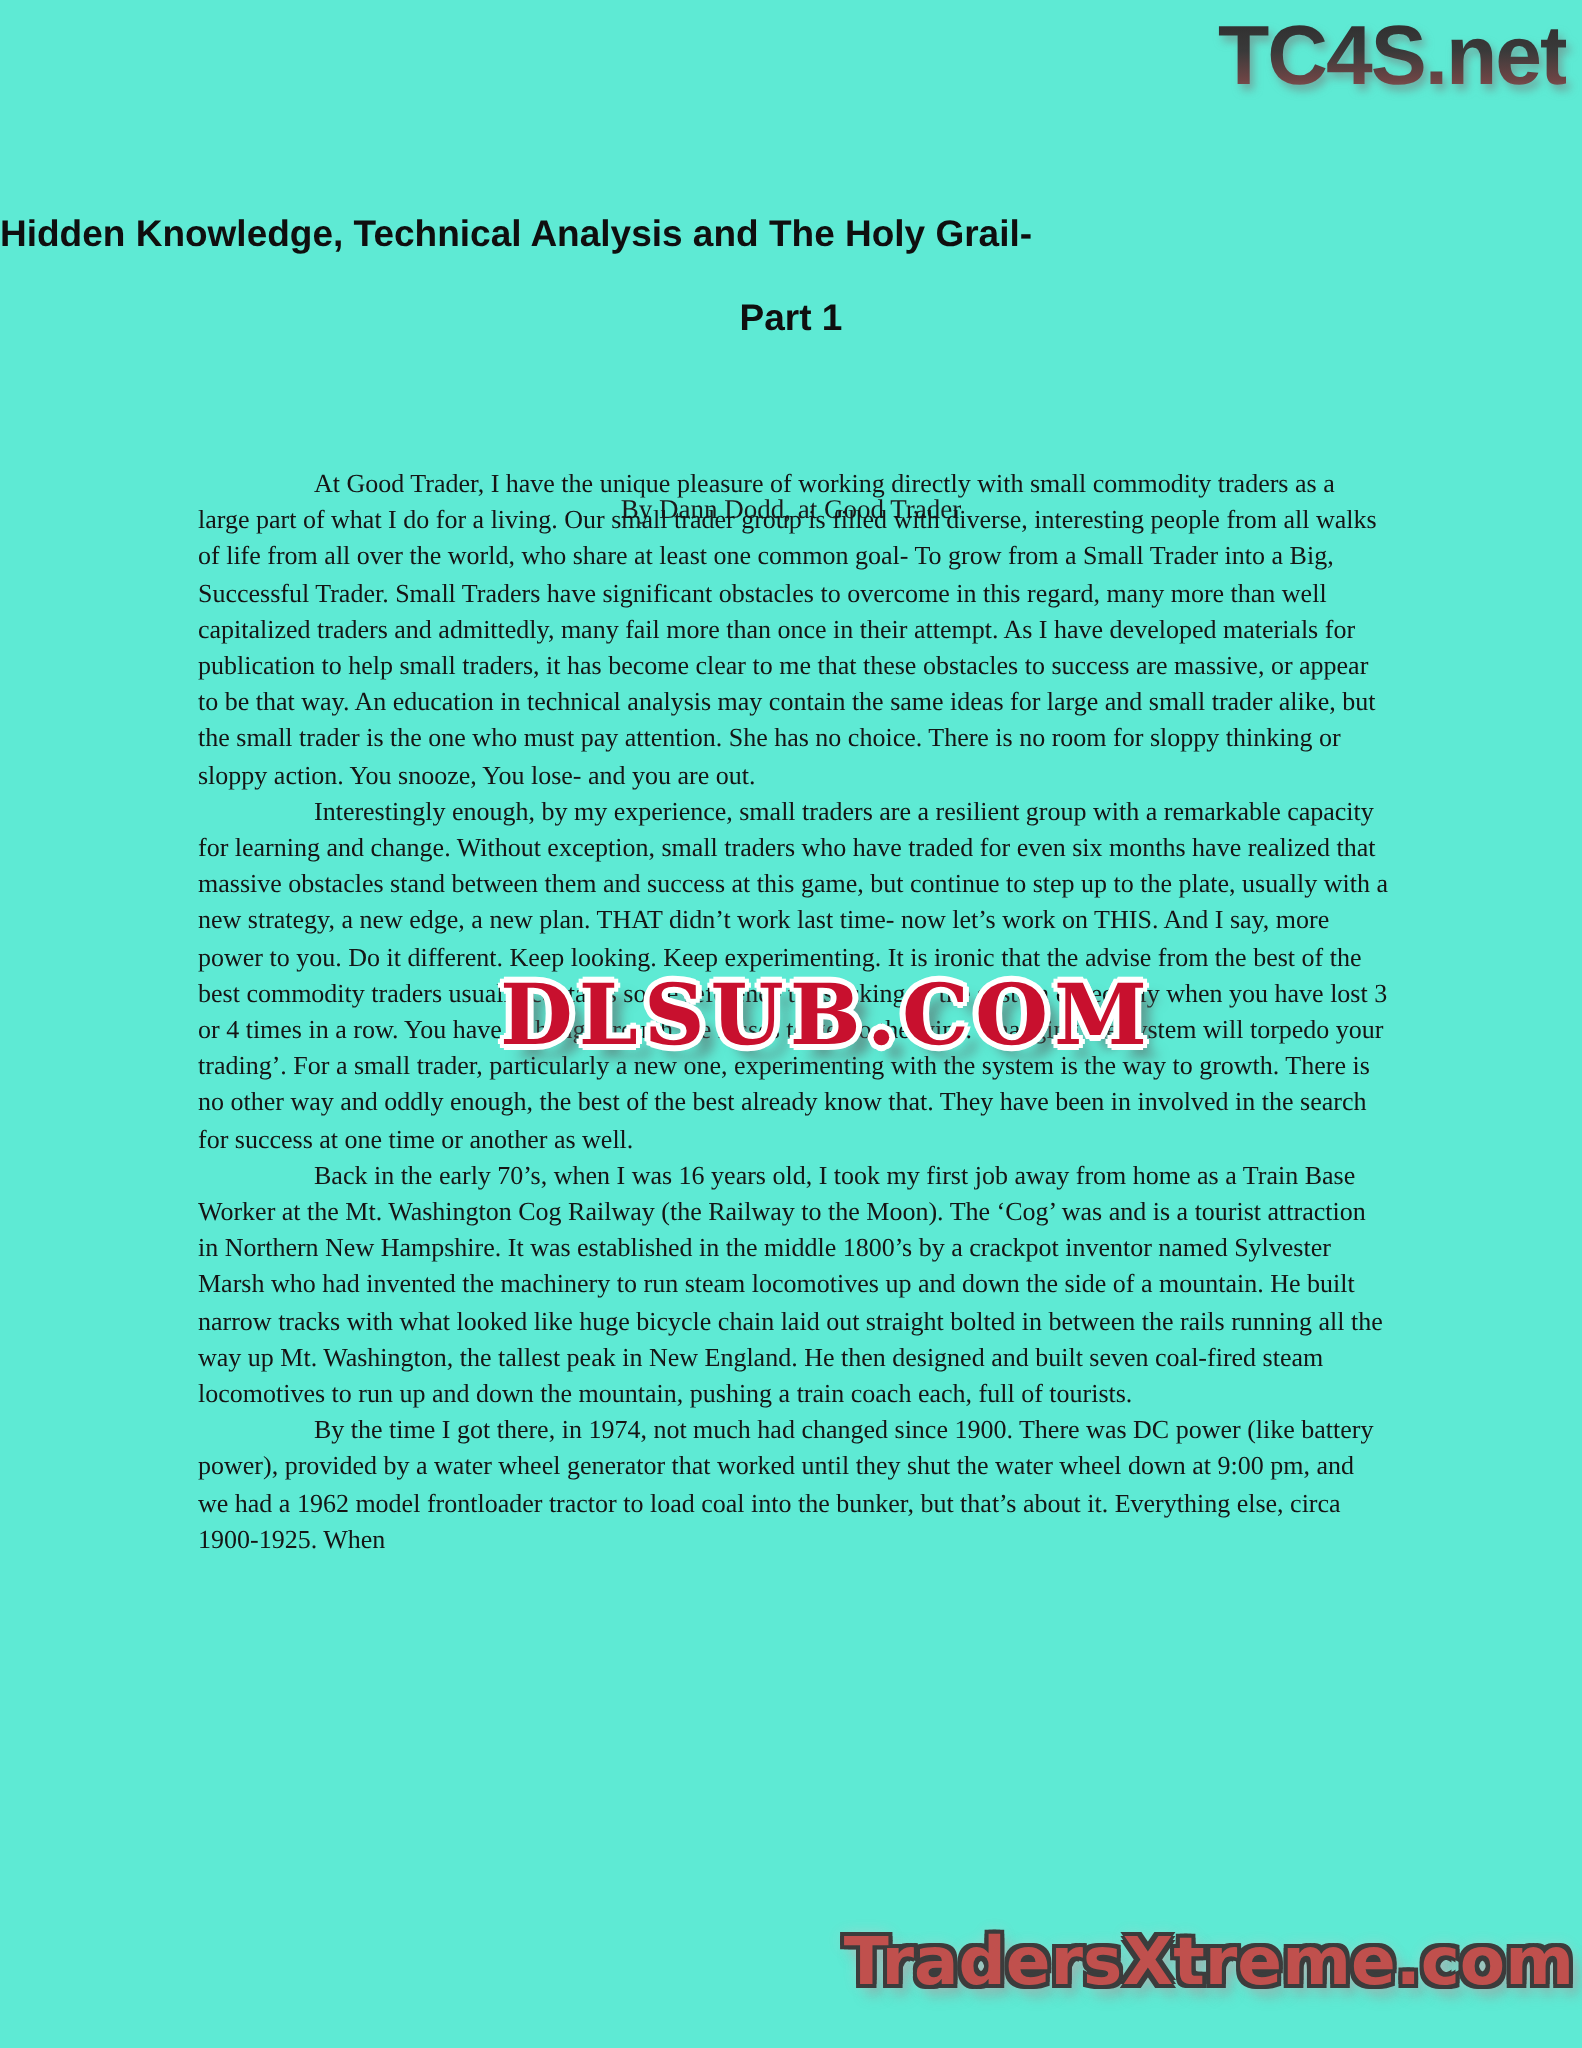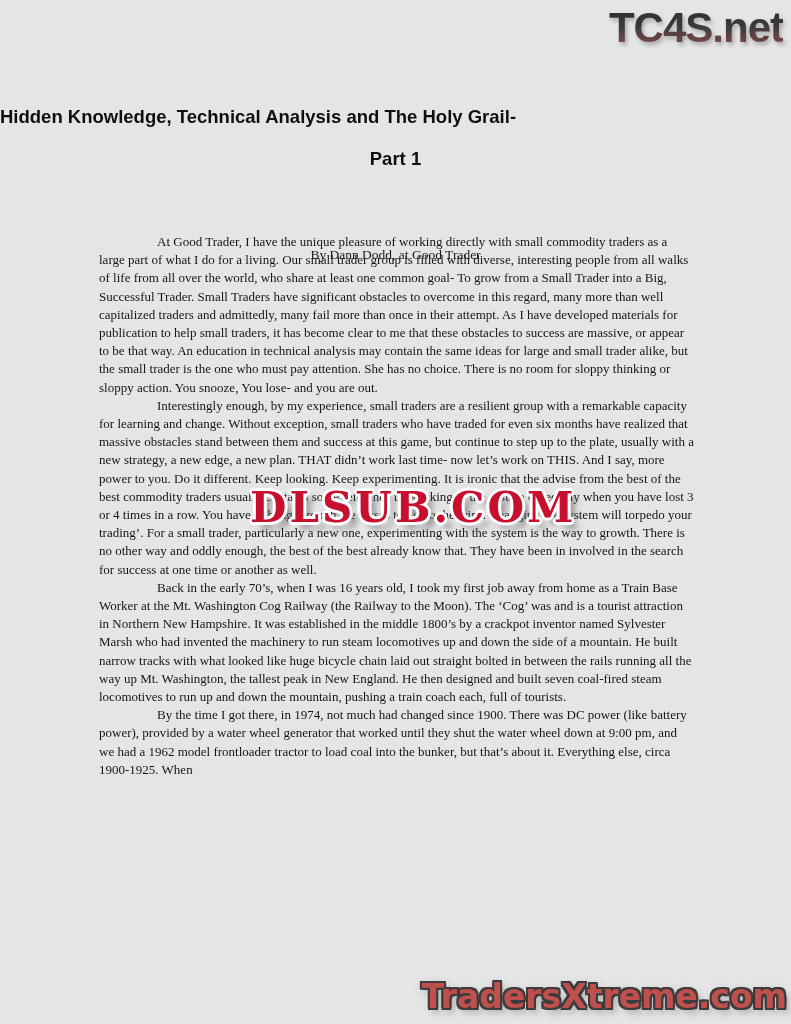--- a/index.html
+++ b/index.html
@@ -1,21 +1,21 @@
 <!DOCTYPE html>
 <html><head>
 <meta charset="utf-8">
 <style>
   * { margin: 0; padding: 0; box-sizing: border-box; }
   html, body { background: #ffffff; }
   .page {
     position: relative;
     width: 791px;
     height: 1024px;
-    background: #e5e5e5;
+    background: #5eead4;
     overflow: hidden;
     font-family: "Liberation Serif", serif;
   }
 
   
   .site-logo {
     position: absolute;
     top: 4px;
     right: 8px;
     font-family: "Liberation Sans", sans-serif;
@@ -93,21 +93,21 @@
       -2px -2px 0 #ffffff,  2px -2px 0 #ffffff,
       -2px  2px 0 #ffffff,  2px  2px 0 #ffffff,
       -3px  0   0 #ffffff,  3px  0   0 #ffffff,
        0   -3px 0 #ffffff,  0    3px 0 #ffffff,
        7px  7px 6px rgba(90,90,90,0.55);
   }
 
   
   .footer-logo {
     position: absolute;
-    bottom: 8px;
+    bottom: 24px;
     right: 4px;
     font-family: "DejaVu Sans", sans-serif;
     font-weight: bold;
     font-size: 33px;
     letter-spacing: 0px;
     color: #c0504d;
     text-shadow:
       -2px -2px 0 #3c3c3c,  2px -2px 0 #3c3c3c,
       -2px  2px 0 #3c3c3c,  2px  2px 0 #3c3c3c,
       -2px  0   0 #3c3c3c,  2px  0   0 #3c3c3c,

